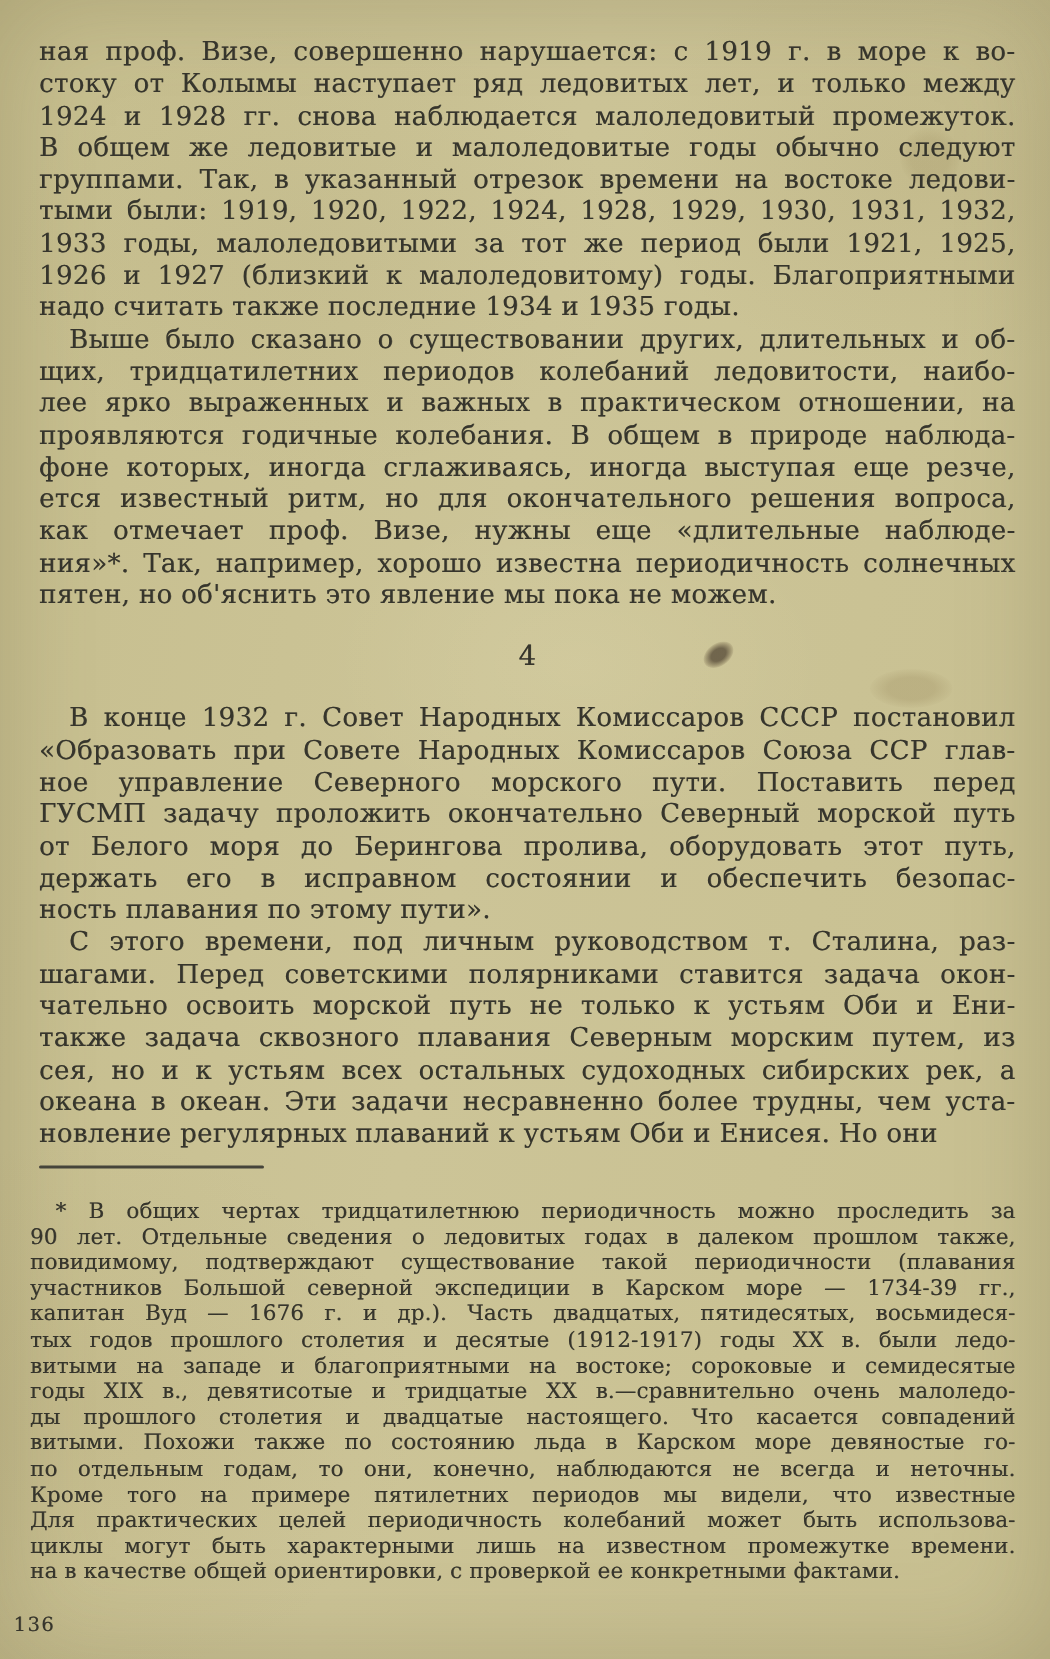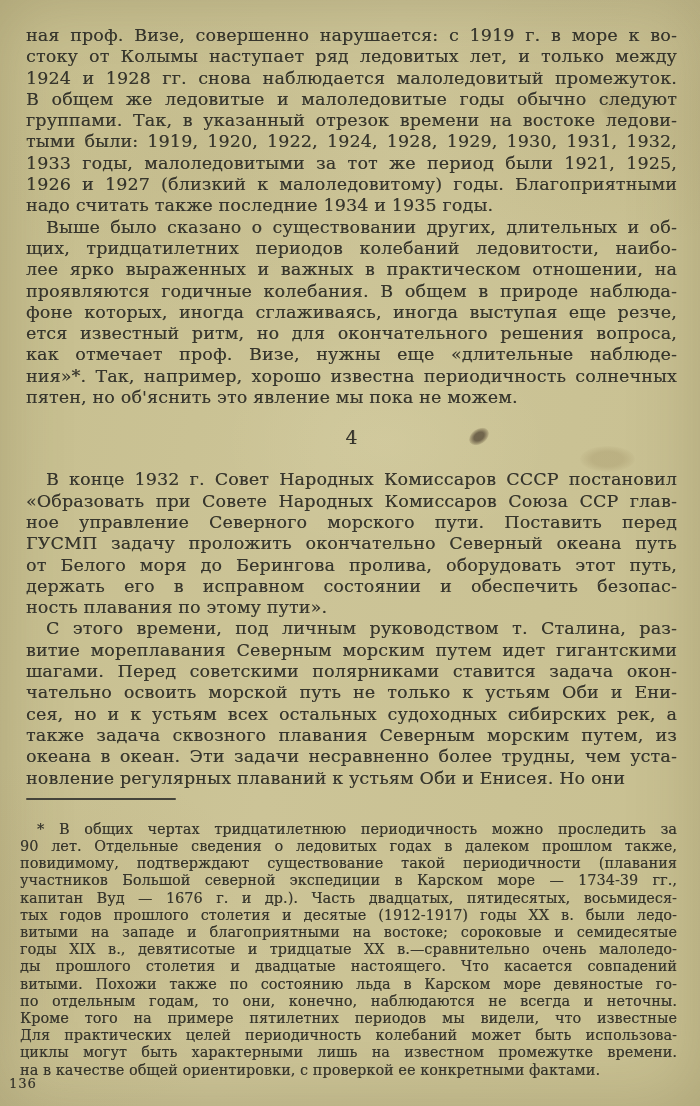--- a/index.html
+++ b/index.html
@@ -113,32 +113,31 @@
         <div class="line">ется известный ритм, но для окончательного решения вопроса,</div>
         <div class="line">как отмечает проф. Визе, нужны еще «длительные наблюде-</div>
         <div class="line">ния»*. Так, например, хорошо известна периодичность солнечных</div>
         <div class="line end">пятен, но об'яснить это явление мы пока не можем.</div>
       </div>
       <div class="section-heading">4</div>
       <div class="paragraph">
         <div class="line indent">В конце 1932 г. Совет Народных Комиссаров СССР постановил</div>
         <div class="line">«Образовать при Совете Народных Комиссаров Союза ССР глав-</div>
         <div class="line">ное управление Северного морского пути. Поставить перед</div>
-        <div class="line">ГУСМП задачу проложить окончательно Северный океана путь</div>
+        <div class="line">ГУСМП задачу проложить окончательно Северный морской путь</div>
         <div class="line">от Белого моря до Берингова пролива, оборудовать этот путь,</div>
         <div class="line">держать его в исправном состоянии и обеспечить безопас-</div>
         <div class="line end">ность плавания по этому пути».</div>
       </div>
       <div class="paragraph">
         <div class="line indent">С этого времени, под личным руководством т. Сталина, раз-</div>
-        <div class="line">витие мореплавания Северным морским путем идет гигантскими</div>
         <div class="line">шагами. Перед советскими полярниками ставится задача окон-</div>
         <div class="line">чательно освоить морской путь не только к устьям Оби и Ени-</div>
+        <div class="line">также задача сквозного плавания Северным морским путем, из</div>
         <div class="line">сея, но и к устьям всех остальных судоходных сибирских рек, а</div>
-        <div class="line">также задача сквозного плавания Северным морским путем, из</div>
         <div class="line">океана в океан. Эти задачи несравненно более трудны, чем уста-</div>
         <div class="line end">новление регулярных плаваний к устьям Оби и Енисея. Но они</div>
       </div>
       <div class="footnote-rule"></div>
     <div class="footnote">
 
     <div class="line indent">* В общих чертах тридцатилетнюю периодичность можно проследить за</div>
         <div class="line">90 лет. Отдельные сведения о ледовитых годах в далеком прошлом также,</div>
         <div class="line">повидимому, подтверждают существование такой периодичности (плавания</div>
         <div class="line">участников Большой северной экспедиции в Карском море — 1734-39 гг.,</div>

